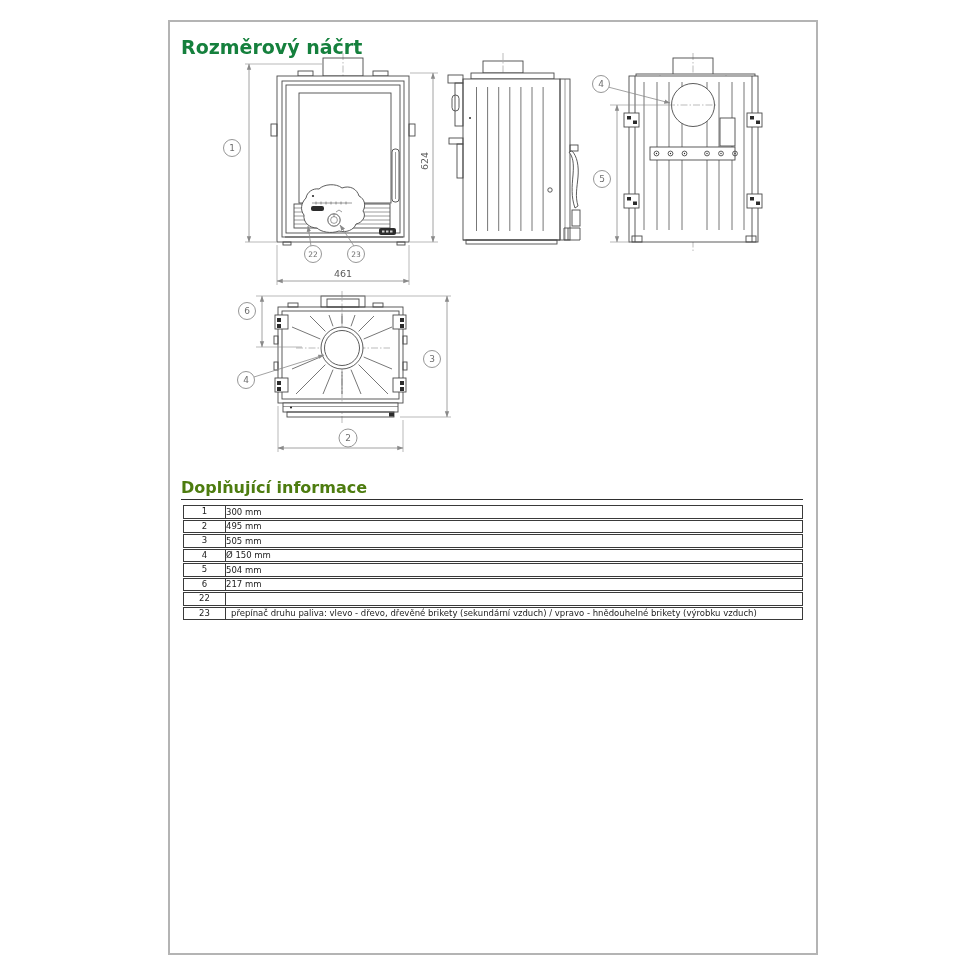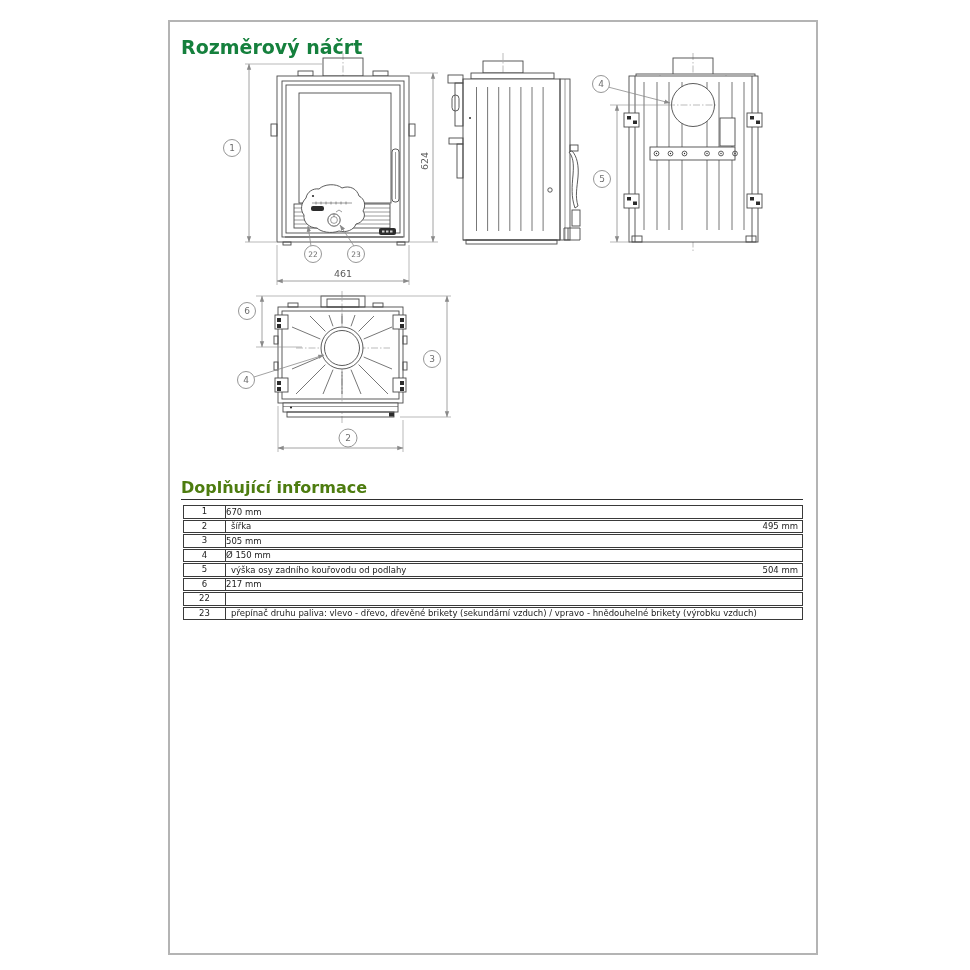--- a/index.html
+++ b/index.html
@@ -303,38 +303,36 @@
     <text class="baltxt" x="348" y="441.4">2</text>
   </g>
 </svg>
 
 <div class="sec-title2">Doplňující informace</div>
 <div class="sec-rule"></div>
 
 <div class="info-table">
   <div class="row">
     <div class="cell-num">1</div>
-    <div class="cell-value">670 mm</div>
+    <div class="cell-value">300 mm</div>
   </div>
   <div class="row">
     <div class="cell-num">2</div>
-    <div class="cell-label">šířka</div>
     <div class="cell-value">495 mm</div>
   </div>
   <div class="row">
     <div class="cell-num">3</div>
     <div class="cell-value">505 mm</div>
   </div>
   <div class="row">
     <div class="cell-num">4</div>
     <div class="cell-value">Ø 150 mm</div>
   </div>
   <div class="row">
     <div class="cell-num">5</div>
-    <div class="cell-label">výška osy zadního kouřovodu od podlahy</div>
     <div class="cell-value">504 mm</div>
   </div>
   <div class="row">
     <div class="cell-num">6</div>
     <div class="cell-value">217 mm</div>
   </div>
   <div class="row">
     <div class="cell-num">22</div>
     <div class="cell-value"></div>
   </div>

